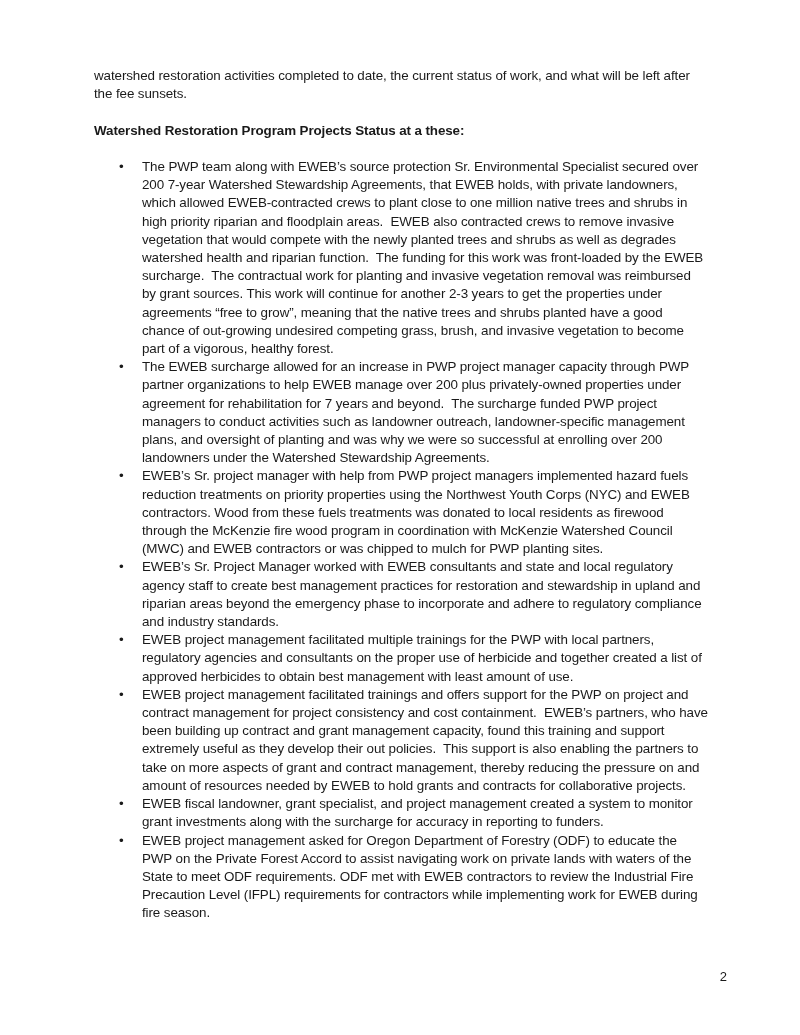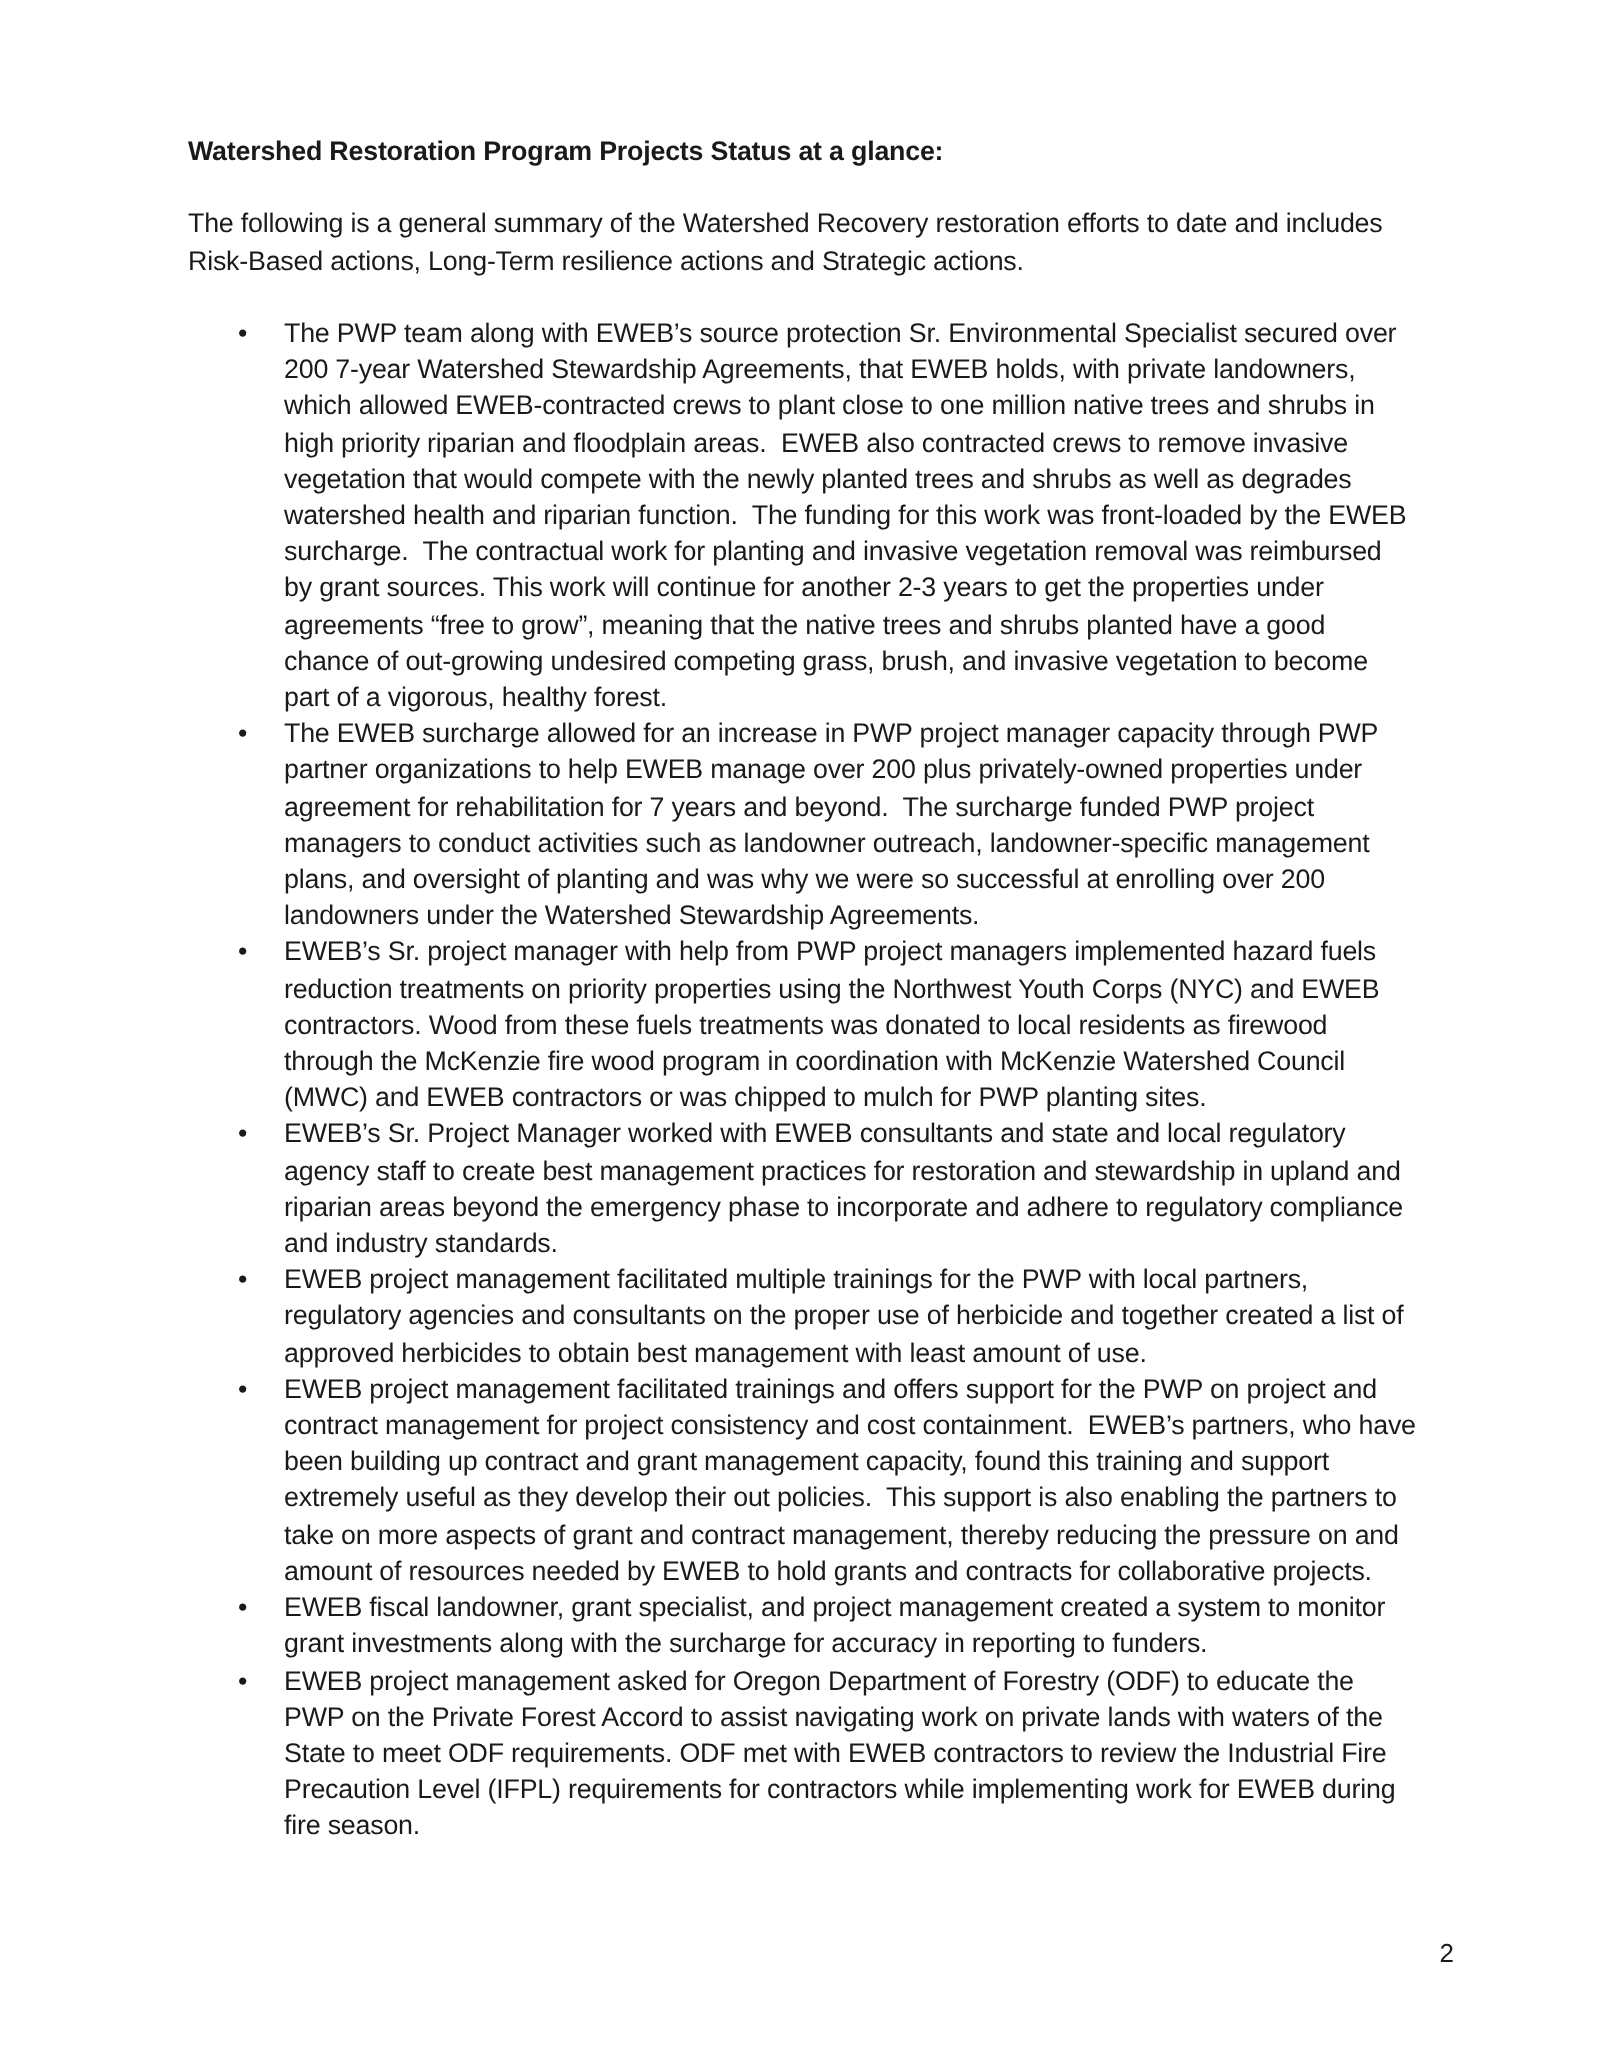--- a/index.html
+++ b/index.html
@@ -60,24 +60,24 @@
     line-height: 18px;
     color: #1a1a1a;
   }
 </style>
 </head>
 <body>
 
 <div class="page">
   <div class="content">
 
+    <p class="para">watershed restoration activities completed to date, the current status of work, and what will be left after the fee sunsets.</p>
 
-    <p class="para heading">Watershed Restoration Program Projects Status at a glance:</p>
+    <p class="para heading">Watershed Restoration Program Projects Status at a these:</p>
 
-    <p class="para">The following is a general summary of the Watershed Recovery restoration efforts to date and includes Risk-Based actions, Long-Term resilience actions and Strategic actions.</p>
 
     <ul class="bullets">
       <li>
         <span class="marker">•</span>
         <span class="text">The PWP team along with EWEB’s source protection Sr. Environmental Specialist secured over 200 7-year Watershed Stewardship Agreements, that EWEB holds, with private landowners, which allowed EWEB-contracted crews to plant close to one million native trees and shrubs in high priority riparian and floodplain areas.  EWEB also contracted crews to remove invasive vegetation that would compete with the newly planted trees and shrubs as well as degrades watershed health and riparian function.  The funding for this work was front-loaded by the EWEB surcharge.  The contractual work for planting and invasive vegetation removal was reimbursed by grant sources. This work will continue for another 2-3 years to get the properties under agreements “free to grow”, meaning that the native trees and shrubs planted have a good chance of out-growing undesired competing grass, brush, and invasive vegetation to become part of a vigorous, healthy forest.</span>
       </li>
       <li>
         <span class="marker">•</span>
         <span class="text">The EWEB surcharge allowed for an increase in PWP project manager capacity through PWP partner organizations to help EWEB manage over 200 plus privately-owned properties under agreement for rehabilitation for 7 years and beyond.  The surcharge funded PWP project managers to conduct activities such as landowner outreach, landowner-specific management plans, and oversight of planting and was why we were so successful at enrolling over 200 landowners under the Watershed Stewardship Agreements.</span>
       </li>

